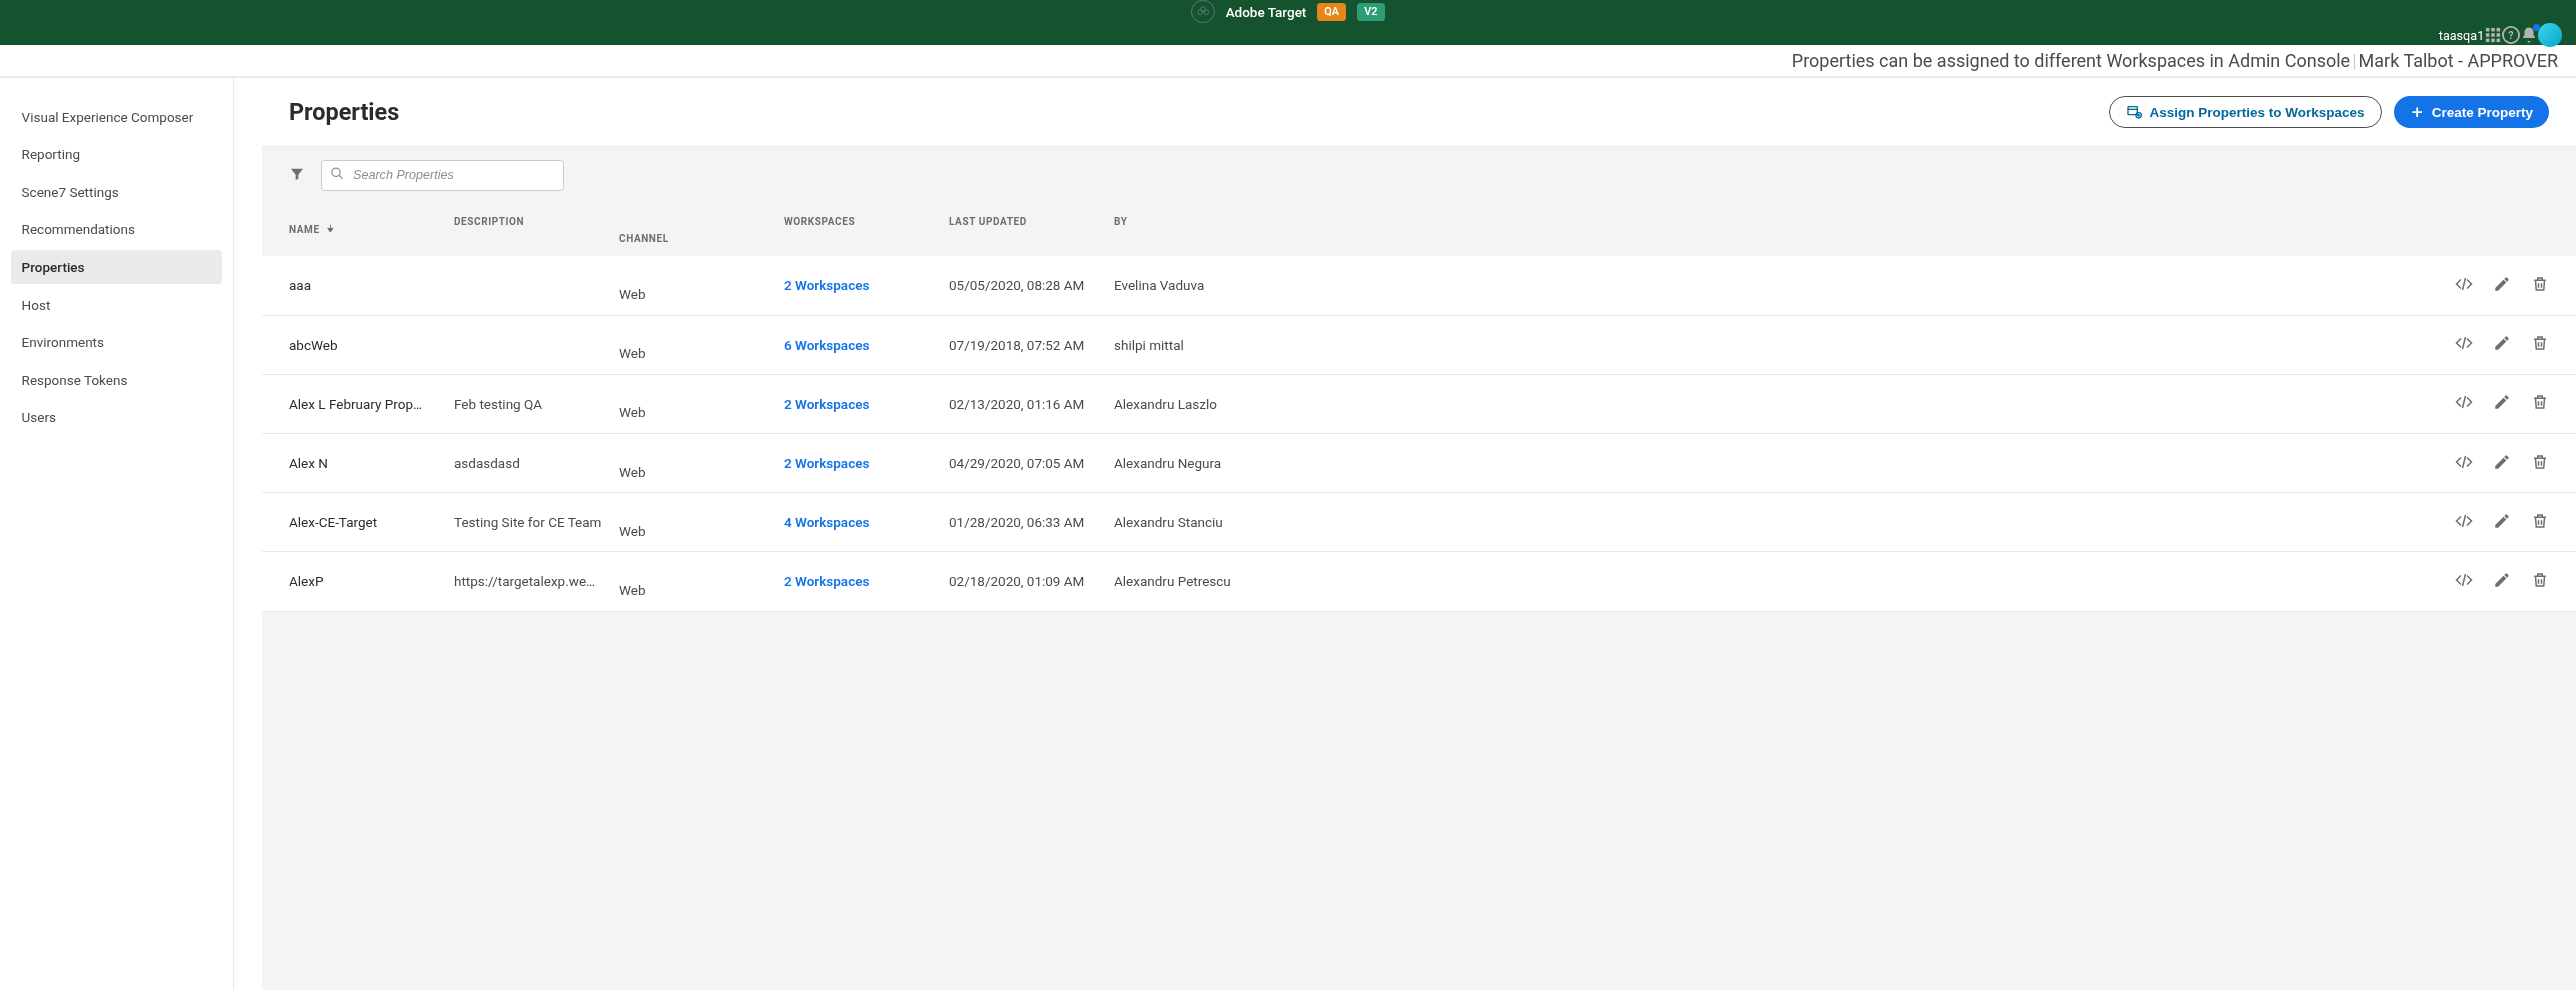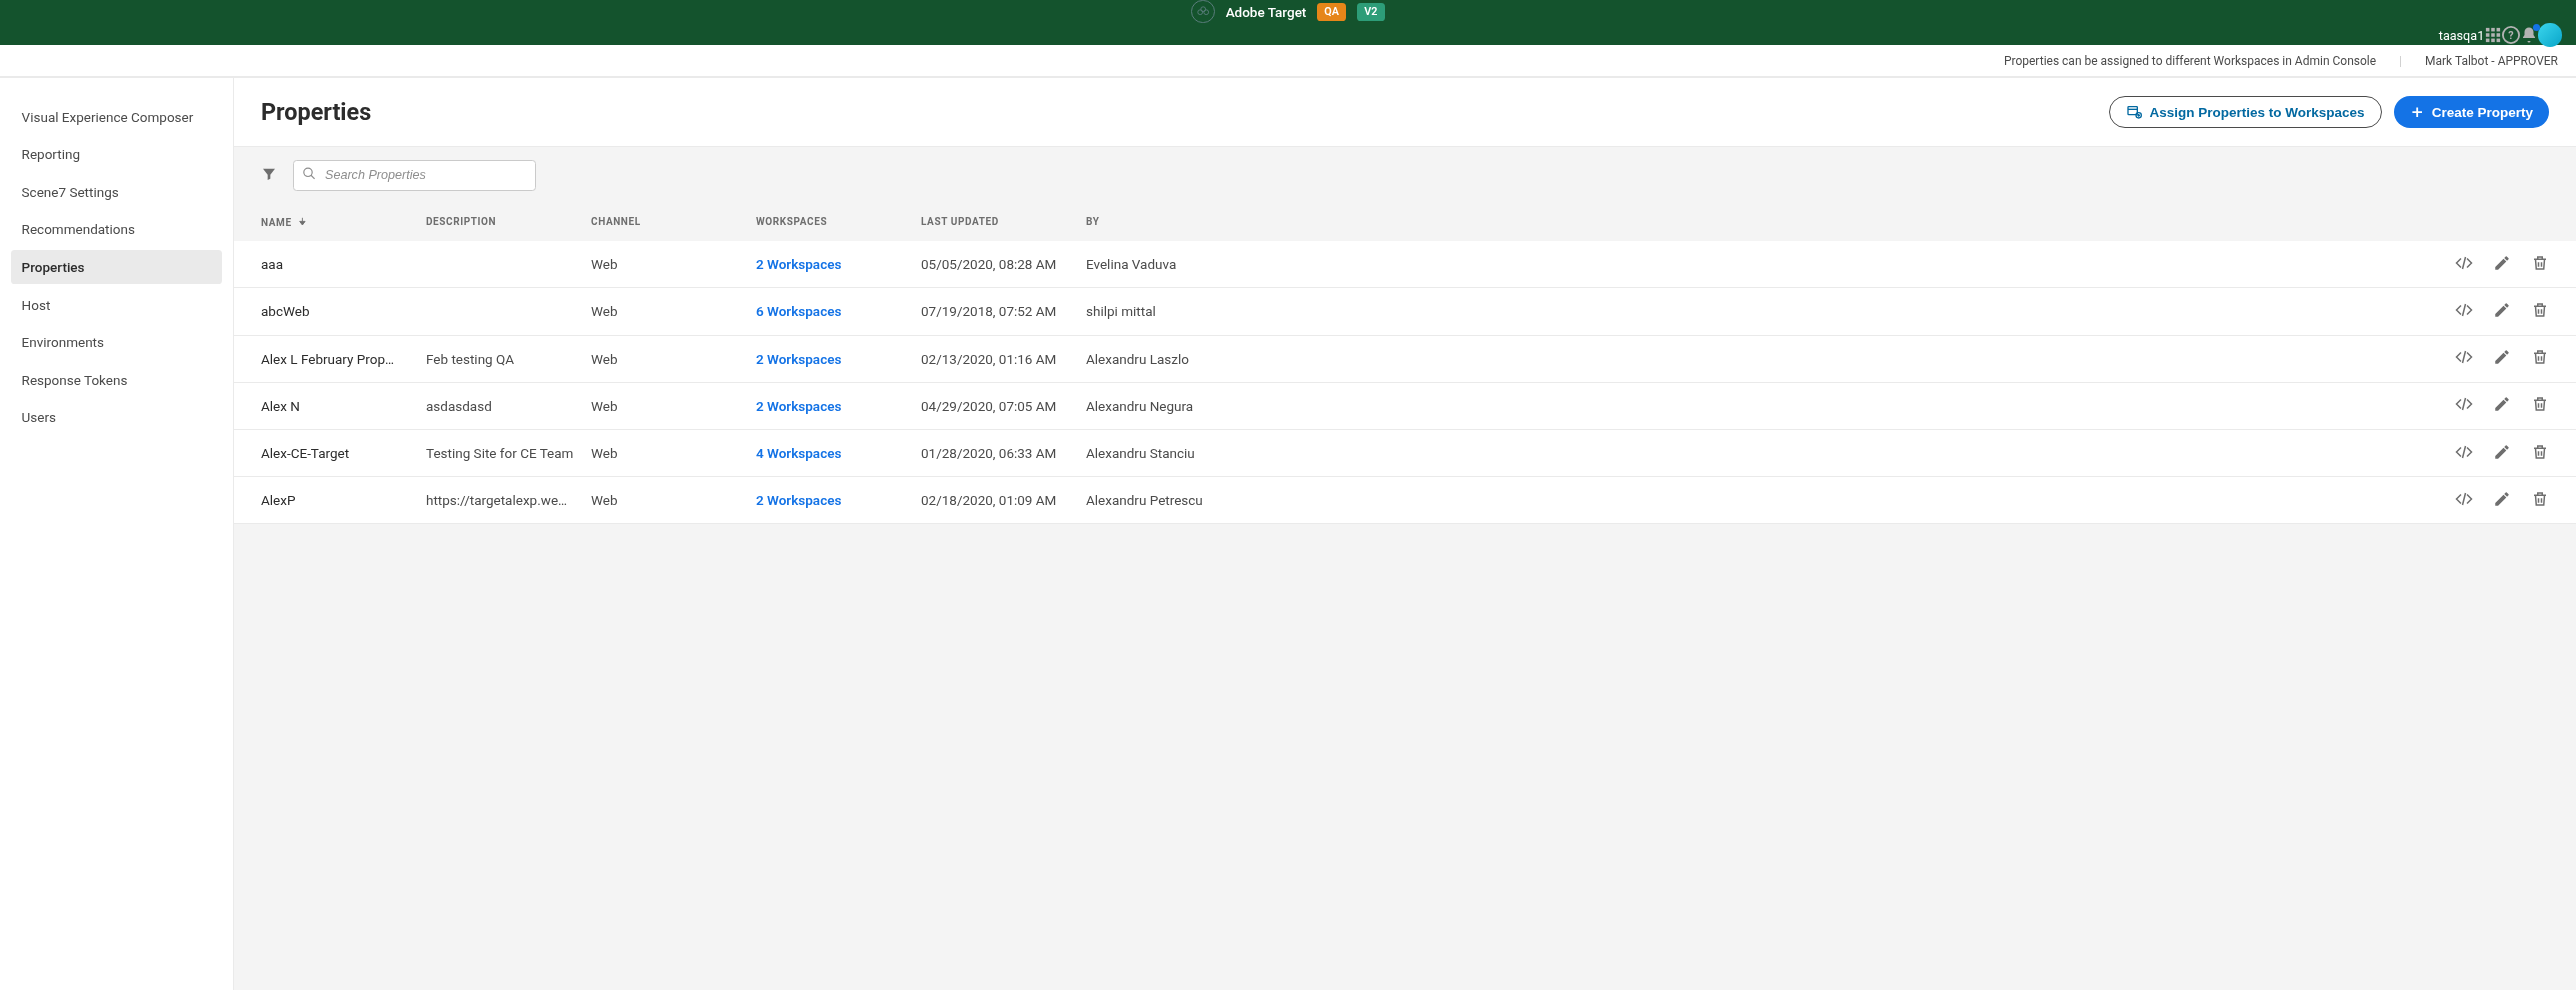--- a/index.html
+++ b/index.html
@@ -18,25 +18,25 @@
 .navlinks { display: flex; gap: 25px; margin-left: 36px; }
 .navlink { color: #b3b3b3; font-size: 13.5px; cursor: pointer; padding: 12.6px 0; }
 .navlink.active { color: #fff; border-bottom: 2.7px solid #fff; padding-bottom: 10px; }
 .topnav-right { margin-left: auto; display: flex; align-items: center; gap: 0; }
 .user-label { color: #fff; font-size: 12.6px; }
 .icon-btn { width: 18px; height: 18px; display:flex; align-items:center; justify-content:center; color: #b3b3b3; cursor: pointer; position: relative; }
 .bell-dot { position:absolute; top:-1.8px; right:-1.8px; width:7.2px; height:7.2px; border-radius:50%; background:#1473e6; }
 .avatar { width: 23.4px; height: 23.4px; border-radius: 50%; background: linear-gradient(135deg, #3bd6ed 0%, #09a5c9 100%); }
 
 
-.subheader { height: 32px; display: flex; align-items: center; justify-content: flex-end; padding: 1px 18px; border-bottom: 0.9px solid #eaeaea; gap: 23px; color: #4b4b4b; font-size: 12px; }
+.subheader { height: 32px; display: flex; align-items: center; justify-content: flex-end; padding: 1px 18px; border-bottom: 0.9px solid #eaeaea; gap: 2px; color: #4b4b4b; font-size: 18px; }
 .subheader .divider { color: #ccc; }
 
 
-.main { display: flex; flex: 1; overflow: hidden; border-top: 0.9px solid #eaeaea; }
+.main { display: flex; flex: 1; overflow: hidden; border-top: 0.9px solid #eaeaea; gap: 28px; }
 .sidebar { width: 234px; border-right: 0.9px solid #eaeaea; padding: 21.6px 10.8px; }
 .side-item { padding: 9px 10.8px; border-radius: 3.6px; cursor: pointer; font-size: 13.5px; color: #4b4b4b; margin-bottom: 3.6px; }
 .side-item.active { background: #eaeaea; color: #2c2c2c; font-weight: 500; }
 .content { flex: 1; display: flex; flex-direction: column; overflow: hidden; }
 
 
 .page-head { display: flex; align-items: center; padding: 18px 27px; }
 .page-title { font-size: 23.4px; font-weight: 700; color: #2c2c2c; }
 .head-actions { margin-left: auto; display: flex; gap: 12.6px; }
 .btn { height: 32px; border-radius: 16px; padding: 0 16px; font-size: 13.5px; font-weight: 600; display: flex; align-items: center; gap: 7.2px; cursor: pointer; }
@@ -49,21 +49,21 @@
 .search-wrap { position: relative; }
 .search-input { width: 243px; height: 31px; border: 0.9px solid #cacaca; border-radius: 3.6px; padding: 0 10.8px 0 31px; font-size: 12.6px; background: #fff; }
 .search-input::placeholder { font-style: italic; color: #8e8e8e; }
 .search-ic { position: absolute; left: 9px; top: 50%; transform: translateY(-50%); color: #8e8e8e; }
 
 
 .tbl { flex: 1; overflow: auto; background: #f4f4f4; }
 .thead { display: flex; padding: 12.6px 27px; font-size: 10px; font-weight: 700; letter-spacing: 0.06em; color: #6e6e6e; }
 .col-name { width: 165px; display: flex; align-items: center; gap: 5.4px; }
 .col-desc { width: 165px; }
-.col-chan { width: 165px; }
+.col-chan { width: 165px; margin-top: 17px; }
 .col-ws { width: 165px; }
 .col-date { width: 165px; }
 .col-by { width: 174px; }
 .col-act { flex: 1; }
 .trow { display: flex; align-items: center; padding: 12.6px 27px; background: #fff; border-bottom: 0.9px solid #eaeaea; font-size: 13.5px; color: #4b4b4b; }
 .trow .col-name { color: #2c2c2c; white-space: nowrap; overflow: hidden; text-overflow: ellipsis; }
 .trow .col-desc { white-space: nowrap; overflow: hidden; text-overflow: ellipsis; }
 .trow .col-ws a { color: #1473e6; font-weight: 600; text-decoration: none; }
 .row-actions { margin-left: auto; display: flex; gap: 20px; color: #6e6e6e; }
 .row-actions span { cursor: pointer; }

